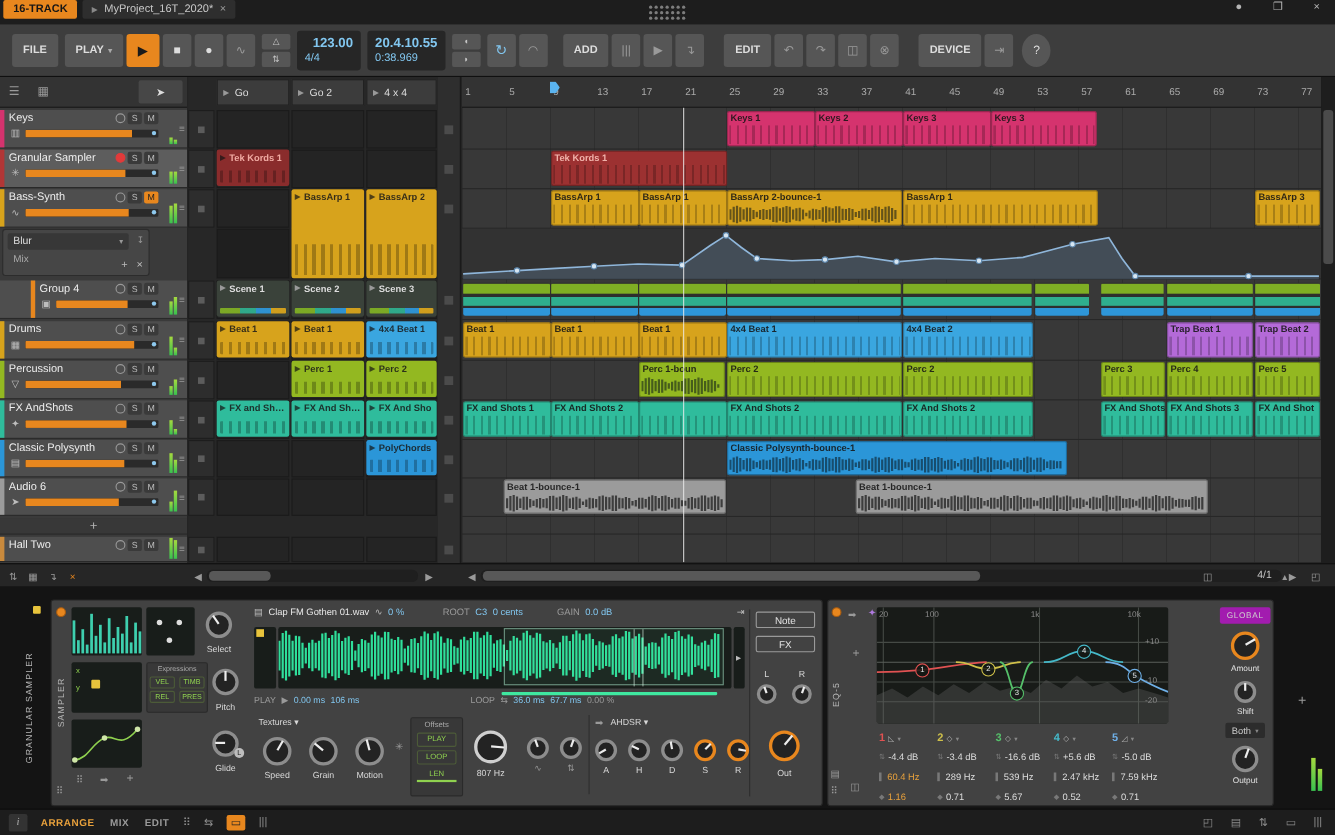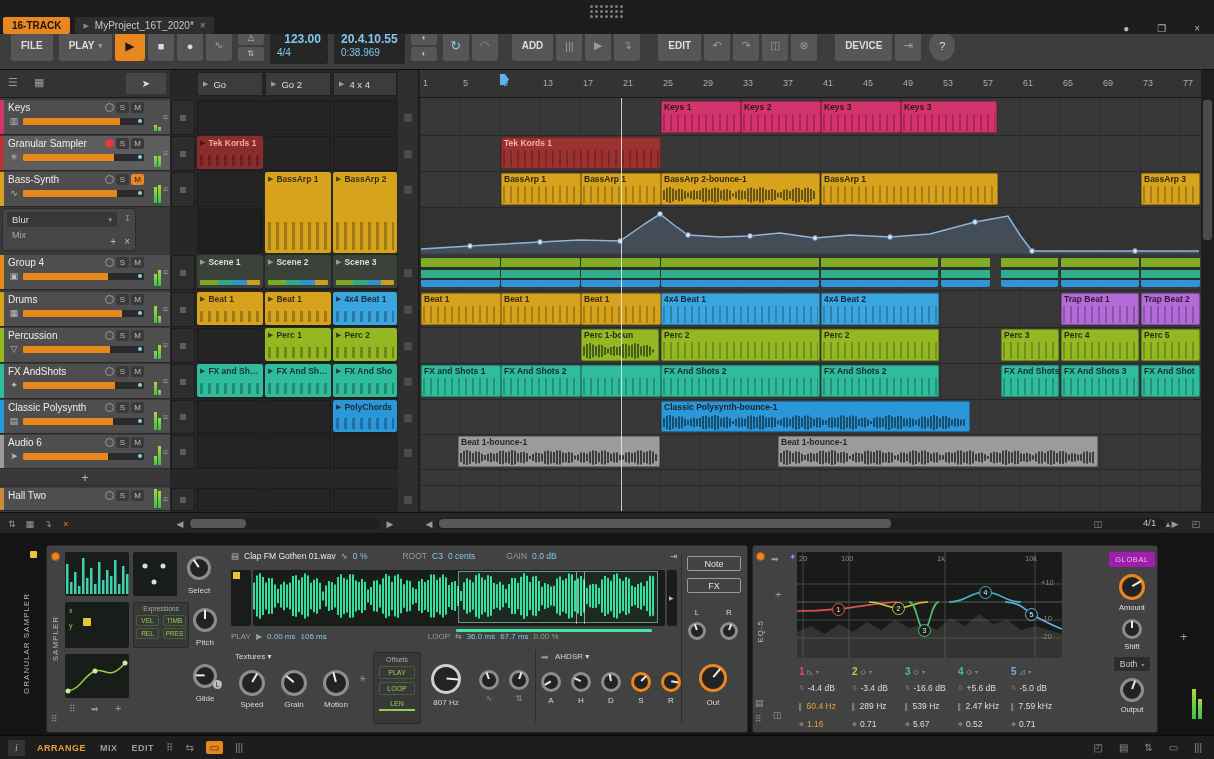--- a/index.html
+++ b/index.html
@@ -1,21 +1,21 @@
 <!DOCTYPE html>
 <html><head>
 <meta charset="utf-8">
 <style>
   *{box-sizing:border-box;margin:0;padding:0;cursor:default;user-select:none}
   html,body{background:#0d0d0d}
   .screen{position:relative;width:1214px;height:759px;margin:0 auto;overflow:hidden;
     background:#161616;font-family:"Liberation Sans",sans-serif;color:#ccc;font-size:10px}
 
   
-  .titlebar{position:absolute;top:0;left:0;right:0;height:34px;background:#1d1d1d;display:flex;align-items:flex-end;z-index:9}
+  .titlebar{position:absolute;top:0;left:0;right:0;height:22px;background:#1d1d1d;display:flex;align-items:flex-start;z-index:9}
   .apptab{background:#e8871e;color:#161616;font-weight:bold;font-size:10px;padding:3px 9px;margin-left:3px;border-radius:2px}
   .projtab{display:flex;align-items:center;gap:6px;background:#2e2e2e;color:#c8c8c8;padding:3px 8px;margin-left:5px;border-radius:2px}
   .projtab .tri{color:#888;font-size:7px}
   .tabx{color:#999;font-size:10px}
   .blogo{position:absolute;left:590px;top:5px;display:grid;grid-template-columns:repeat(7,4px);grid-auto-rows:4px;gap:1px}
   .blogo i{width:3px;height:3px;border-radius:50%;background:#7d7d7d}
   .winbtns{margin-left:auto;display:flex;gap:28px;margin-right:14px;align-items:center;color:#b5b5b5;font-size:10px}
 
   
   .transport{position:absolute;top:22px;left:0;right:0;height:48px;background:#3d3d3d;display:flex;align-items:center;padding-left:8px;border-bottom:1px solid #101010;z-index:8}
@@ -369,21 +369,21 @@
             <div class="chainname">Blur</div>
             <div class="chaincaret">▾</div>
           </div>
           <div class="chainsub">Mix</div>
           <div class="chainpin">↧</div>
           <div class="chainctrls">
             <div class="chainbtn">+</div>
             <div class="chainbtn">×</div>
           </div>
         </div>
-        <div class="trow" style="top: 185px; height: 35px;">
+        <div class="trow" style="top: 185px; height: 35px; padding-left: 28px;">
           <div class="tstripe" style="background: rgb(232, 135, 30);"></div>
           <div class="tmain">
             <div class="tnamerow">
               <div class="tname">Group 4</div>
               <div class="tctrls">
                 <div class="arm"></div>
                 <div class="smb">S</div>
                 <div class="smb">M</div>
               </div>
             </div>

